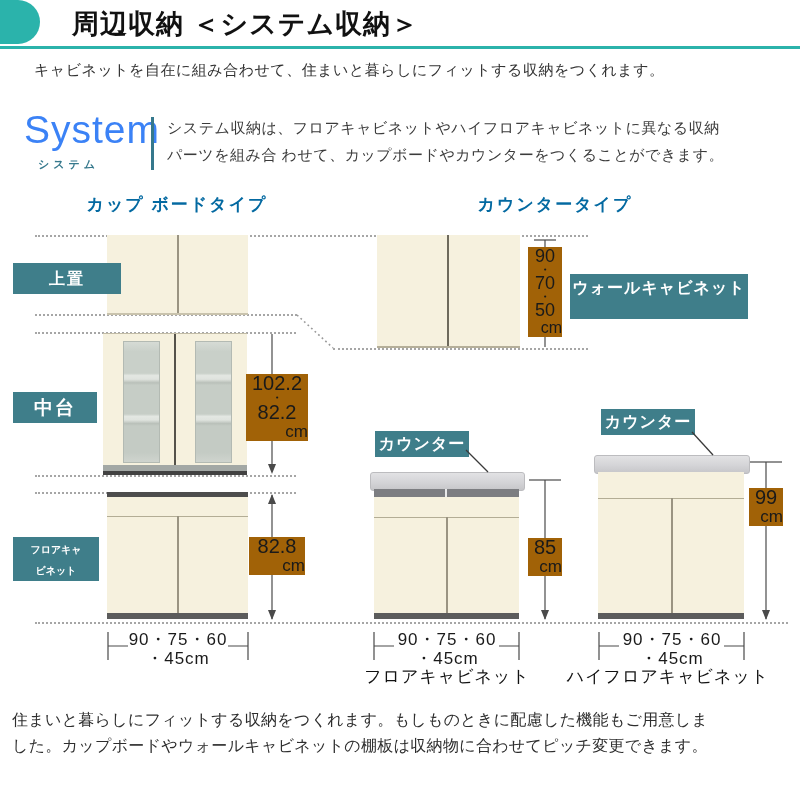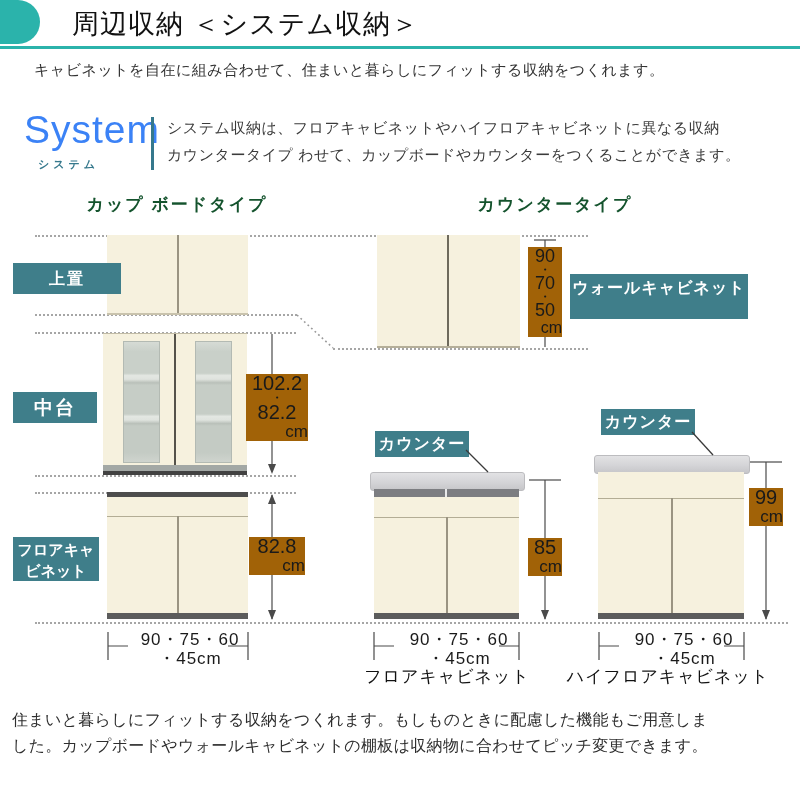--- a/index.html
+++ b/index.html
@@ -2,65 +2,65 @@
 <html><head>
 <meta charset="utf-8">
 <style>
   html,body{margin:0;padding:0;background:#fff;}
   body{width:800px;height:800px;position:relative;overflow:hidden;
        font-family:"Liberation Sans","DejaVu Sans",sans-serif;color:#222;}
   .abs{position:absolute;}
   
   .pill{left:0;top:0;width:40px;height:44px;background:#2BB3AB;border-radius:0 22px 22px 0;}
   .rule{left:0;top:46px;width:800px;height:3px;background:#2BB3AB;}
-  .title{left:72px;top:6px;font-size:27px;font-weight:400;color:#111;letter-spacing:1px;}
+  .title{left:72px;top:6px;font-size:27px;font-weight:700;color:#111;letter-spacing:1px;}
   .subtitle{left:34px;top:61px;font-size:15px;color:#333;letter-spacing:.5px;}
   
   .sys-logo{left:24px;top:108px;font-size:39px;color:#3b82f6;letter-spacing:1px;}
   .sys-sub{left:38px;top:157px;font-size:11px;color:#35788C;letter-spacing:4px;font-weight:bold;}
   .sys-bar{left:151px;top:117px;width:3px;height:53px;background:#35788C;}
   .sys-desc{left:167px;top:114px;font-size:15px;line-height:27px;color:#3b3b3b;letter-spacing:.5px;}
   
-  .col-title{font-size:17px;font-weight:600;letter-spacing:2px;text-align:center;color:#14532d;}
+  .col-title{font-size:17px;font-weight:600;letter-spacing:2px;text-align:center;color:#0369a1;}
   .cup-title{left:77px;top:193px;width:200px;}
   .ctr-title{left:455px;top:193px;width:200px;}
   
   .dash{border-top:2px dotted #a6a6a6;height:0;}
   
   .cream{background:#F6F1DE;}
   .vline{position:absolute;width:2px;background:#9a9482;top:0;bottom:0;}
   .hline{position:absolute;height:0;border-top:1px solid #b3ad95;left:0;right:0;}
   .base-light{background:#a3a8a5;}
   .base-dark{background:#424242;}
   .glass{background:linear-gradient(180deg,#d6dbd5 0%,#c9d0c9 8%,#c9d0c9 26%,#e3e7e2 28%,#dfe3de 31%,#b9c0b9 34%,#c6cdc6 36%,#c6cdc6 60%,#e3e7e2 62%,#dfe3de 65%,#b9c0b9 68%,#c4cbc4 70%,#c4cbc4 92%,#cfd4ce 100%);border:1px solid #b3bab3;}
   .slab{background:linear-gradient(180deg,#e2e2e4 0%,#d4d4d7 55%,#c6c6c9 100%);border:1px solid #bcbcbf;border-radius:3px;}
   .grayband{background:#7c7d81;}
   
   .lbl{background:#3F7E8A;color:#fff;font-weight:bold;text-align:center;}
   .lbl-top{left:13px;top:263px;width:108px;height:31px;font-size:16px;line-height:31px;letter-spacing:2px;}
   .lbl-mid{left:13px;top:392px;width:84px;height:31px;font-size:19px;line-height:31px;letter-spacing:2px;}
-  .lbl-floor{left:13px;top:537px;width:86px;height:44px;font-size:15px;line-height:21px;padding-top:2px;box-sizing:border-box;}
+  .lbl-floor{left:13px;top:537px;width:86px;height:44px;font-size:10px;line-height:21px;padding-top:2px;box-sizing:border-box;}
   .lbl-wall{left:570px;top:274px;width:178px;height:45px;font-size:16px;line-height:27px;letter-spacing:1px;}
   .lbl-counter1{left:375px;top:431px;width:94px;height:26px;font-size:16px;line-height:26px;letter-spacing:1px;}
   .lbl-counter2{left:601px;top:409px;width:94px;height:26px;font-size:16px;line-height:26px;letter-spacing:1px;}
   
   .dim{background:#a16207;text-align:center;color:#1a1a1a;z-index:5;}
   .dim .num{font-size:20px;line-height:19px;}
   .dim .dot{font-size:13px;line-height:10px;}
   .dim .unit{font-size:17px;line-height:19px;text-align:right;}
   .dim-mid{left:246px;top:374px;width:62px;}
   .dim-floorL{left:249px;top:537px;width:56px;}
   .dim-wall{left:528px;top:247px;width:34px;}
   .dim-wall .num{font-size:18px;line-height:18px;}
   .dim-wall .dot{line-height:9px;}
   .dim-wall .unit{font-size:16px;line-height:18px;}
   .dim-85{left:528px;top:538px;width:34px;}
   .dim-99{left:749px;top:488px;width:34px;}
   
-  .wdim{text-align:center;font-size:17px;line-height:19px;letter-spacing:1px;color:#1a1a1a;padding-left:12px;}
+  .wdim{text-align:center;font-size:17px;line-height:19px;letter-spacing:1px;color:#1a1a1a;}
   .wd-cup{left:107px;top:630px;width:142px;}
   .wd-floor{left:374px;top:630px;width:146px;}
   .wd-hi{left:599px;top:630px;width:146px;}
   
   .cabname{text-align:center;font-size:17px;color:#111;letter-spacing:1px;}
   .n-floor{left:347px;top:665px;width:200px;}
   .n-hi{left:563px;top:665px;width:210px;}
   
   .footer{left:12px;top:707px;width:780px;font-size:16px;line-height:26px;color:#2e2e2e;letter-spacing:.3px;}
   svg.overlay{position:absolute;left:0;top:0;z-index:4;pointer-events:none;}
@@ -72,21 +72,21 @@
 <div class="abs pill"></div>
 <div class="abs title">周辺収納 ＜システム収納＞</div>
 <div class="abs rule"></div>
 <div class="abs subtitle">キャビネットを自在に組み合わせて、住まいと暮らしにフィットする収納をつくれます。</div>
 
 <div class="abs sys-logo">System</div>
 <div class="abs sys-sub">システム</div>
 <div class="abs sys-bar"></div>
 <div class="abs sys-desc">
   <div>システム収納は、フロアキャビネットやハイフロアキャビネットに異なる収納</div>
-  <div>カウンタータイプ わせて、カップボードやカウンターをつくることができます。</div>
+  <div>パーツを組み合 わせて、カップボードやカウンターをつくることができます。</div>
 </div>
 
 <div class="abs col-title cup-title">カップ ボードタイプ</div>
 <div class="abs col-title ctr-title">カウンタータイプ</div>
 
 <div class="abs dash" style="left:35px;top:235px;width:553px;"></div>
 <div class="abs dash" style="left:35px;top:314px;width:262px;"></div>
 <div class="abs dash" style="left:35px;top:332px;width:261px;"></div>
 <div class="abs dash" style="left:333px;top:348px;width:255px;"></div>
 <div class="abs dash" style="left:35px;top:475px;width:261px;"></div>

